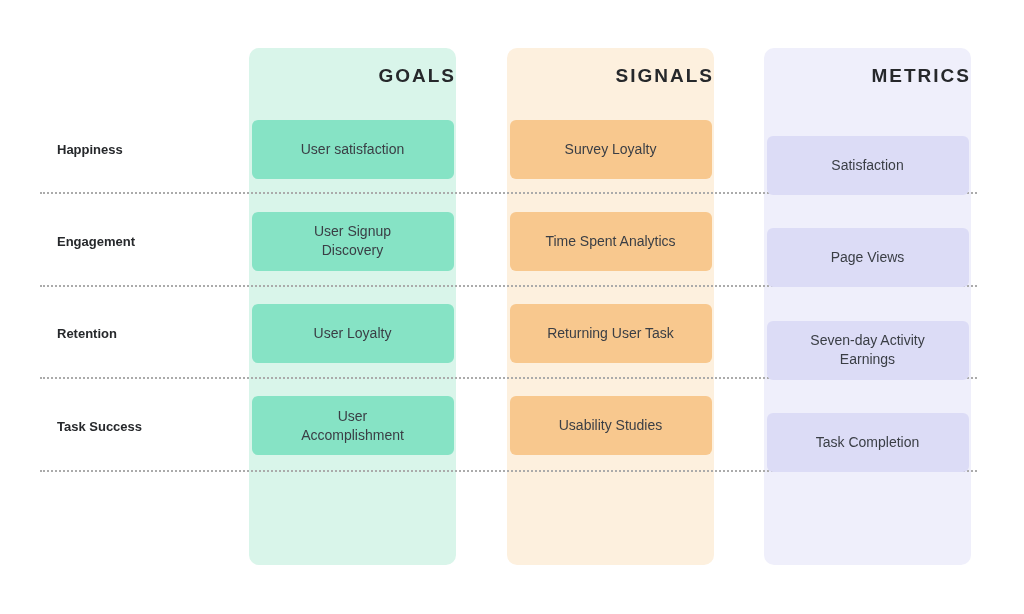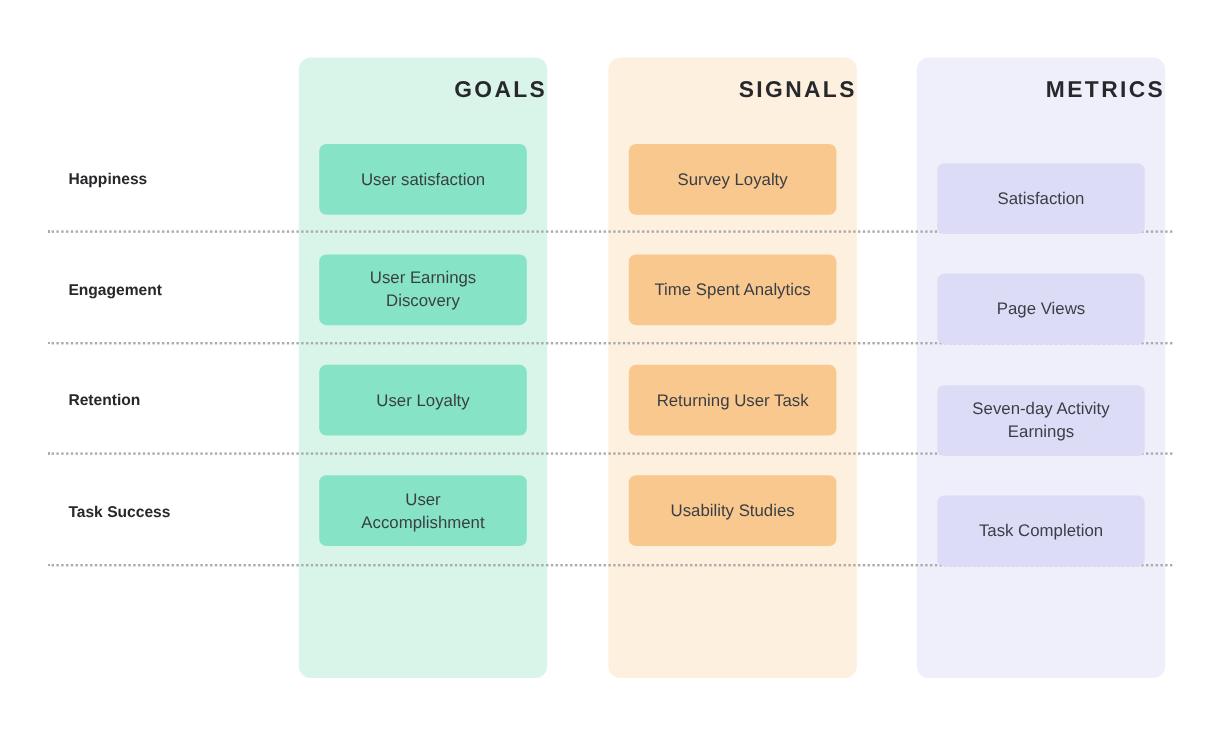--- a/index.html
+++ b/index.html
@@ -29,21 +29,21 @@
   .row-label {
     position:absolute; left:57px; top:50%; transform:translateY(-50%);
     font-size:13px; font-weight:700; color:var(--text-dark); white-space:nowrap;
   }
   .slot {
     position:absolute; top:0; height:100%; width:207px;
     display:flex; align-items:center; justify-content:center;
   }
   .slot-goals   { left:249px; } .slot-signals { left:507px; } .slot-metrics { left:764px;align-items:flex-end; }
   .card {
-    width:173px; min-height:59px; box-sizing:border-box; padding:6px 10px;
+    width:202px; min-height:59px; box-sizing:border-box; padding:6px 10px;
     border-radius:6px; display:flex; align-items:center; justify-content:center;
     text-align:center; font-size:14px; line-height:1.35;
     color:var(--card-text); white-space:pre-line;
   }
   .card-goals   { background:var(--goals-card); }
   .card-signals { background:var(--signals-card); }
   .card-metrics { background:var(--metrics-card); }
 </style>
 </head>
 <body>
@@ -76,21 +76,21 @@
         <div class="card card-signals">Survey Loyalty</div>
       </div>
       <div class="slot slot-metrics">
         <div class="card card-metrics">Satisfaction</div>
       </div>
     </div>
 
     <div class="row">
       <div class="row-label">Engagement</div>
       <div class="slot slot-goals">
-        <div class="card card-goals">User Earnings
+        <div class="card card-goals">User Signup
 Discovery</div>
       </div>
       <div class="slot slot-signals">
         <div class="card card-signals">Time Spent Analytics</div>
       </div>
       <div class="slot slot-metrics">
         <div class="card card-metrics">Page Views</div>
       </div>
     </div>
 

